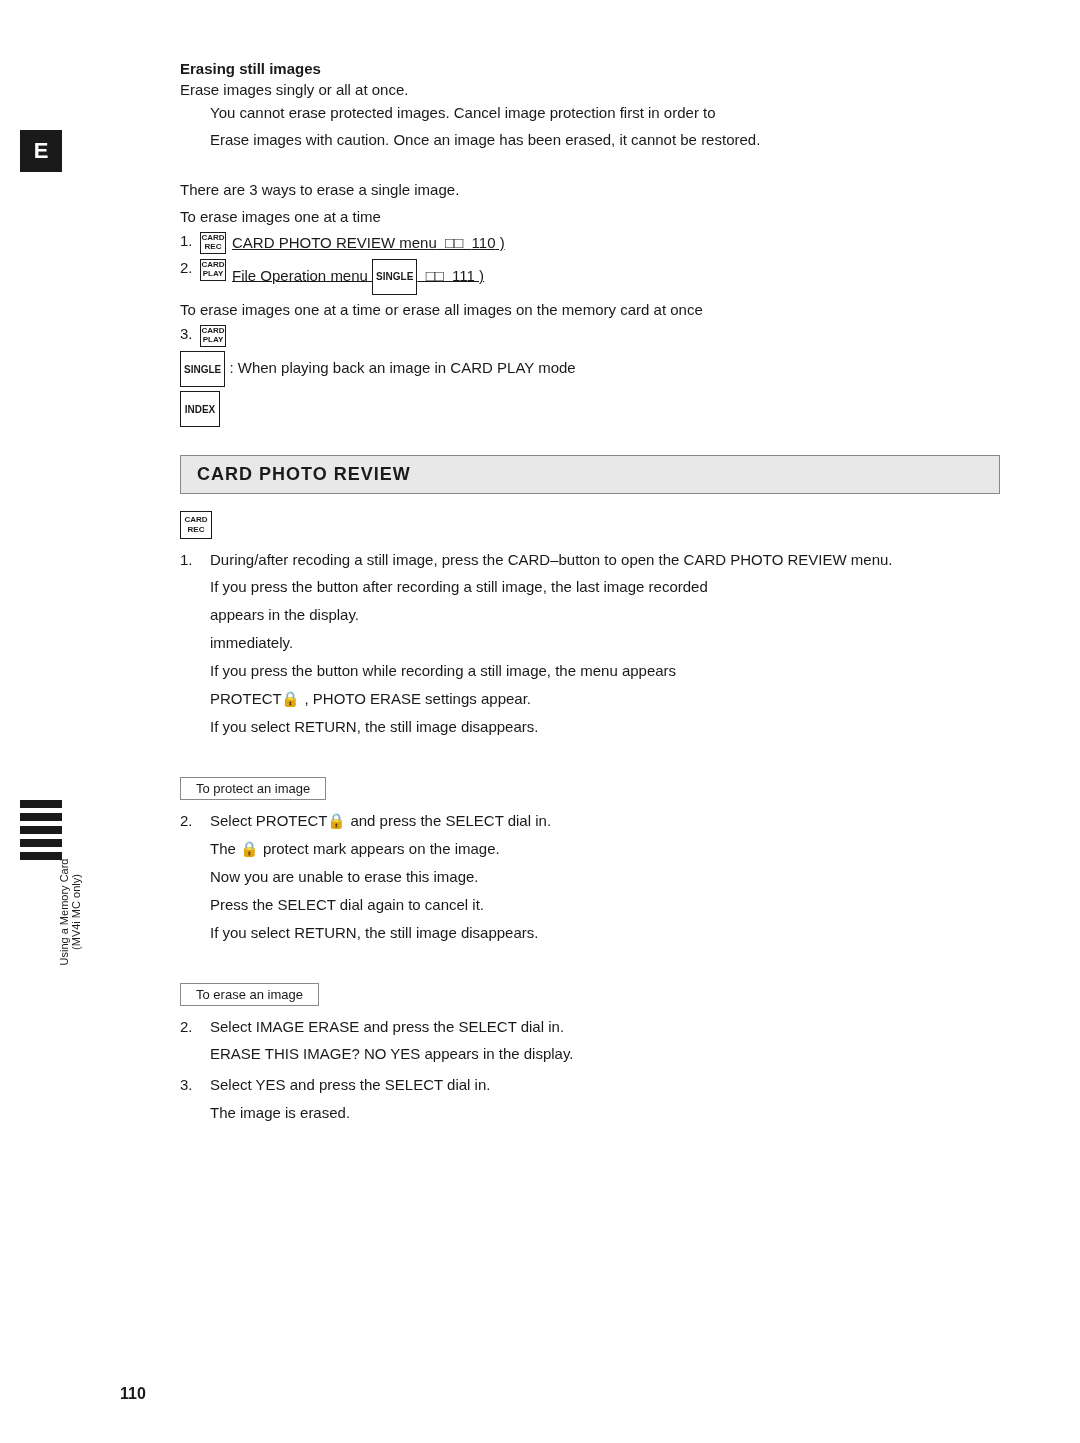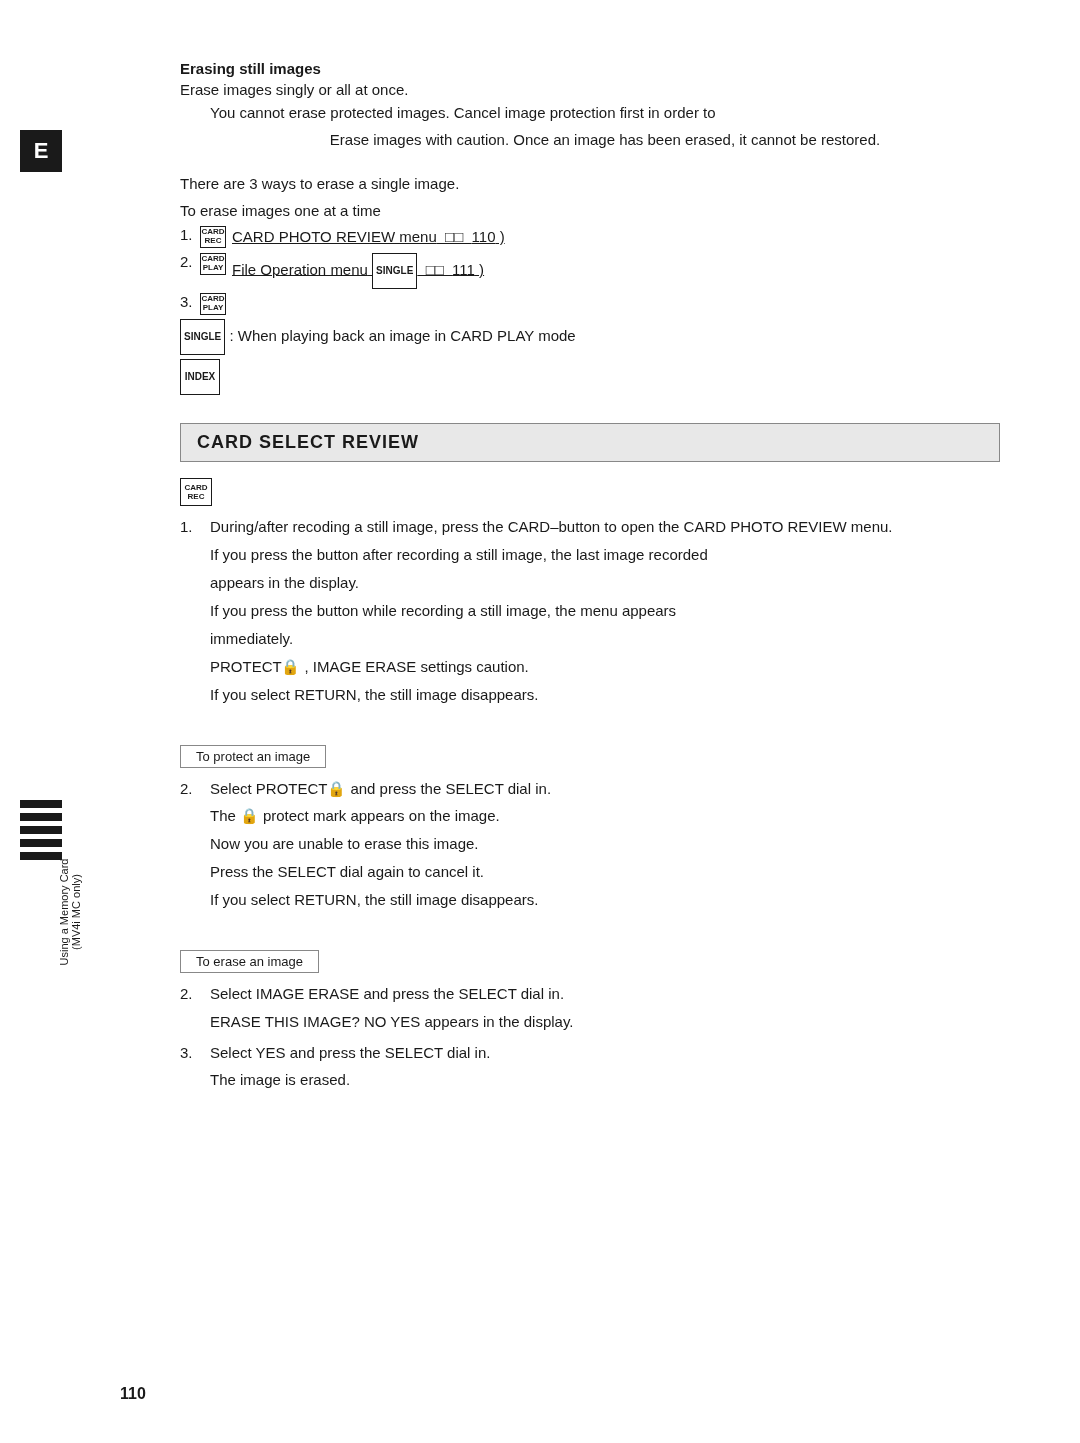--- a/index.html
+++ b/index.html
@@ -221,21 +221,21 @@
       line-height: 1.5;
     }
 
     .inline-list-text {
       font-size: 15px;
       line-height: 1.5;
       text-decoration: underline;
     }
 
     .mb4 { margin-bottom: 4px; }
-    .mb8 { margin-bottom: 12px; text-align: center; }
+    .mb8 { margin-bottom: 18px; }
     .mb12 { margin-bottom: 28px; }
   </style>
 </head>
 <body>
 
 <div class="e-badge">
   <span>E</span>
 </div>
 
 <div class="sidebar-stripes">
@@ -307,20 +307,23 @@
         <span>File Operation menu</span>
         <span class="inline-box">
             <span>SINGLE</span>
           </span>
         &nbsp;□□&nbsp;
         <span>111</span>
         )
       </span>
     </div>
 
+    <div class="normal-line mb4">
+      <span>To erase images one at a time or erase all images on the memory card at once</span>
+    </div>
 
     
     <div class="list-item mb4">
       <span class="list-num"><span>3.</span></span>
       <span class="icon-badge">
         <span>CARD</span>
         <span>PLAY</span>
       </span>
     </div>
 
@@ -332,21 +335,21 @@
       <span>: When playing back an image in CARD PLAY mode</span>
     </div>
     <div class="normal-line mb12">
       <span class="inline-box">
           <span>INDEX</span>
         </span>
     </div>
 
     
     <div class="section-header">
-      <span>CARD SELECT REVIEW</span>
+      <span>CARD PHOTO REVIEW</span>
     </div>
 
     
     <div class="card-rec-badge">
       <span>CARD</span>
       <span>REC</span>
     </div>
 
     
     <div class="step-block">
@@ -356,27 +359,27 @@
           <span>During/after recoding a still image, press the CARD–button to open the CARD PHOTO REVIEW menu.</span>
         </span>
       </div>
       <div class="ml-block">
         <span>If you press the button after recording a still image, the last image recorded</span>
       </div>
       <div class="ml-block">
         <span>appears in the display.</span>
       </div>
       <div class="ml-block">
+        <span>immediately.</span>
+      </div>
+      <div class="ml-block">
         <span>If you press the button while recording a still image, the menu appears</span>
       </div>
       <div class="ml-block">
-        <span>immediately.</span>
-      </div>
-      <div class="ml-block">
-        <span>PROTECT</span><span>🔒</span><span> , IMAGE ERASE settings caution.</span>
+        <span>PROTECT</span><span>🔒</span><span> , PHOTO ERASE settings appear.</span>
       </div>
       <div class="ml-block">
         <span>If you select   RETURN, the still image disappears.</span>
       </div>
     </div>
 
     
     <div class="subsection-label">
       <span>To protect an image</span>
     </div>

